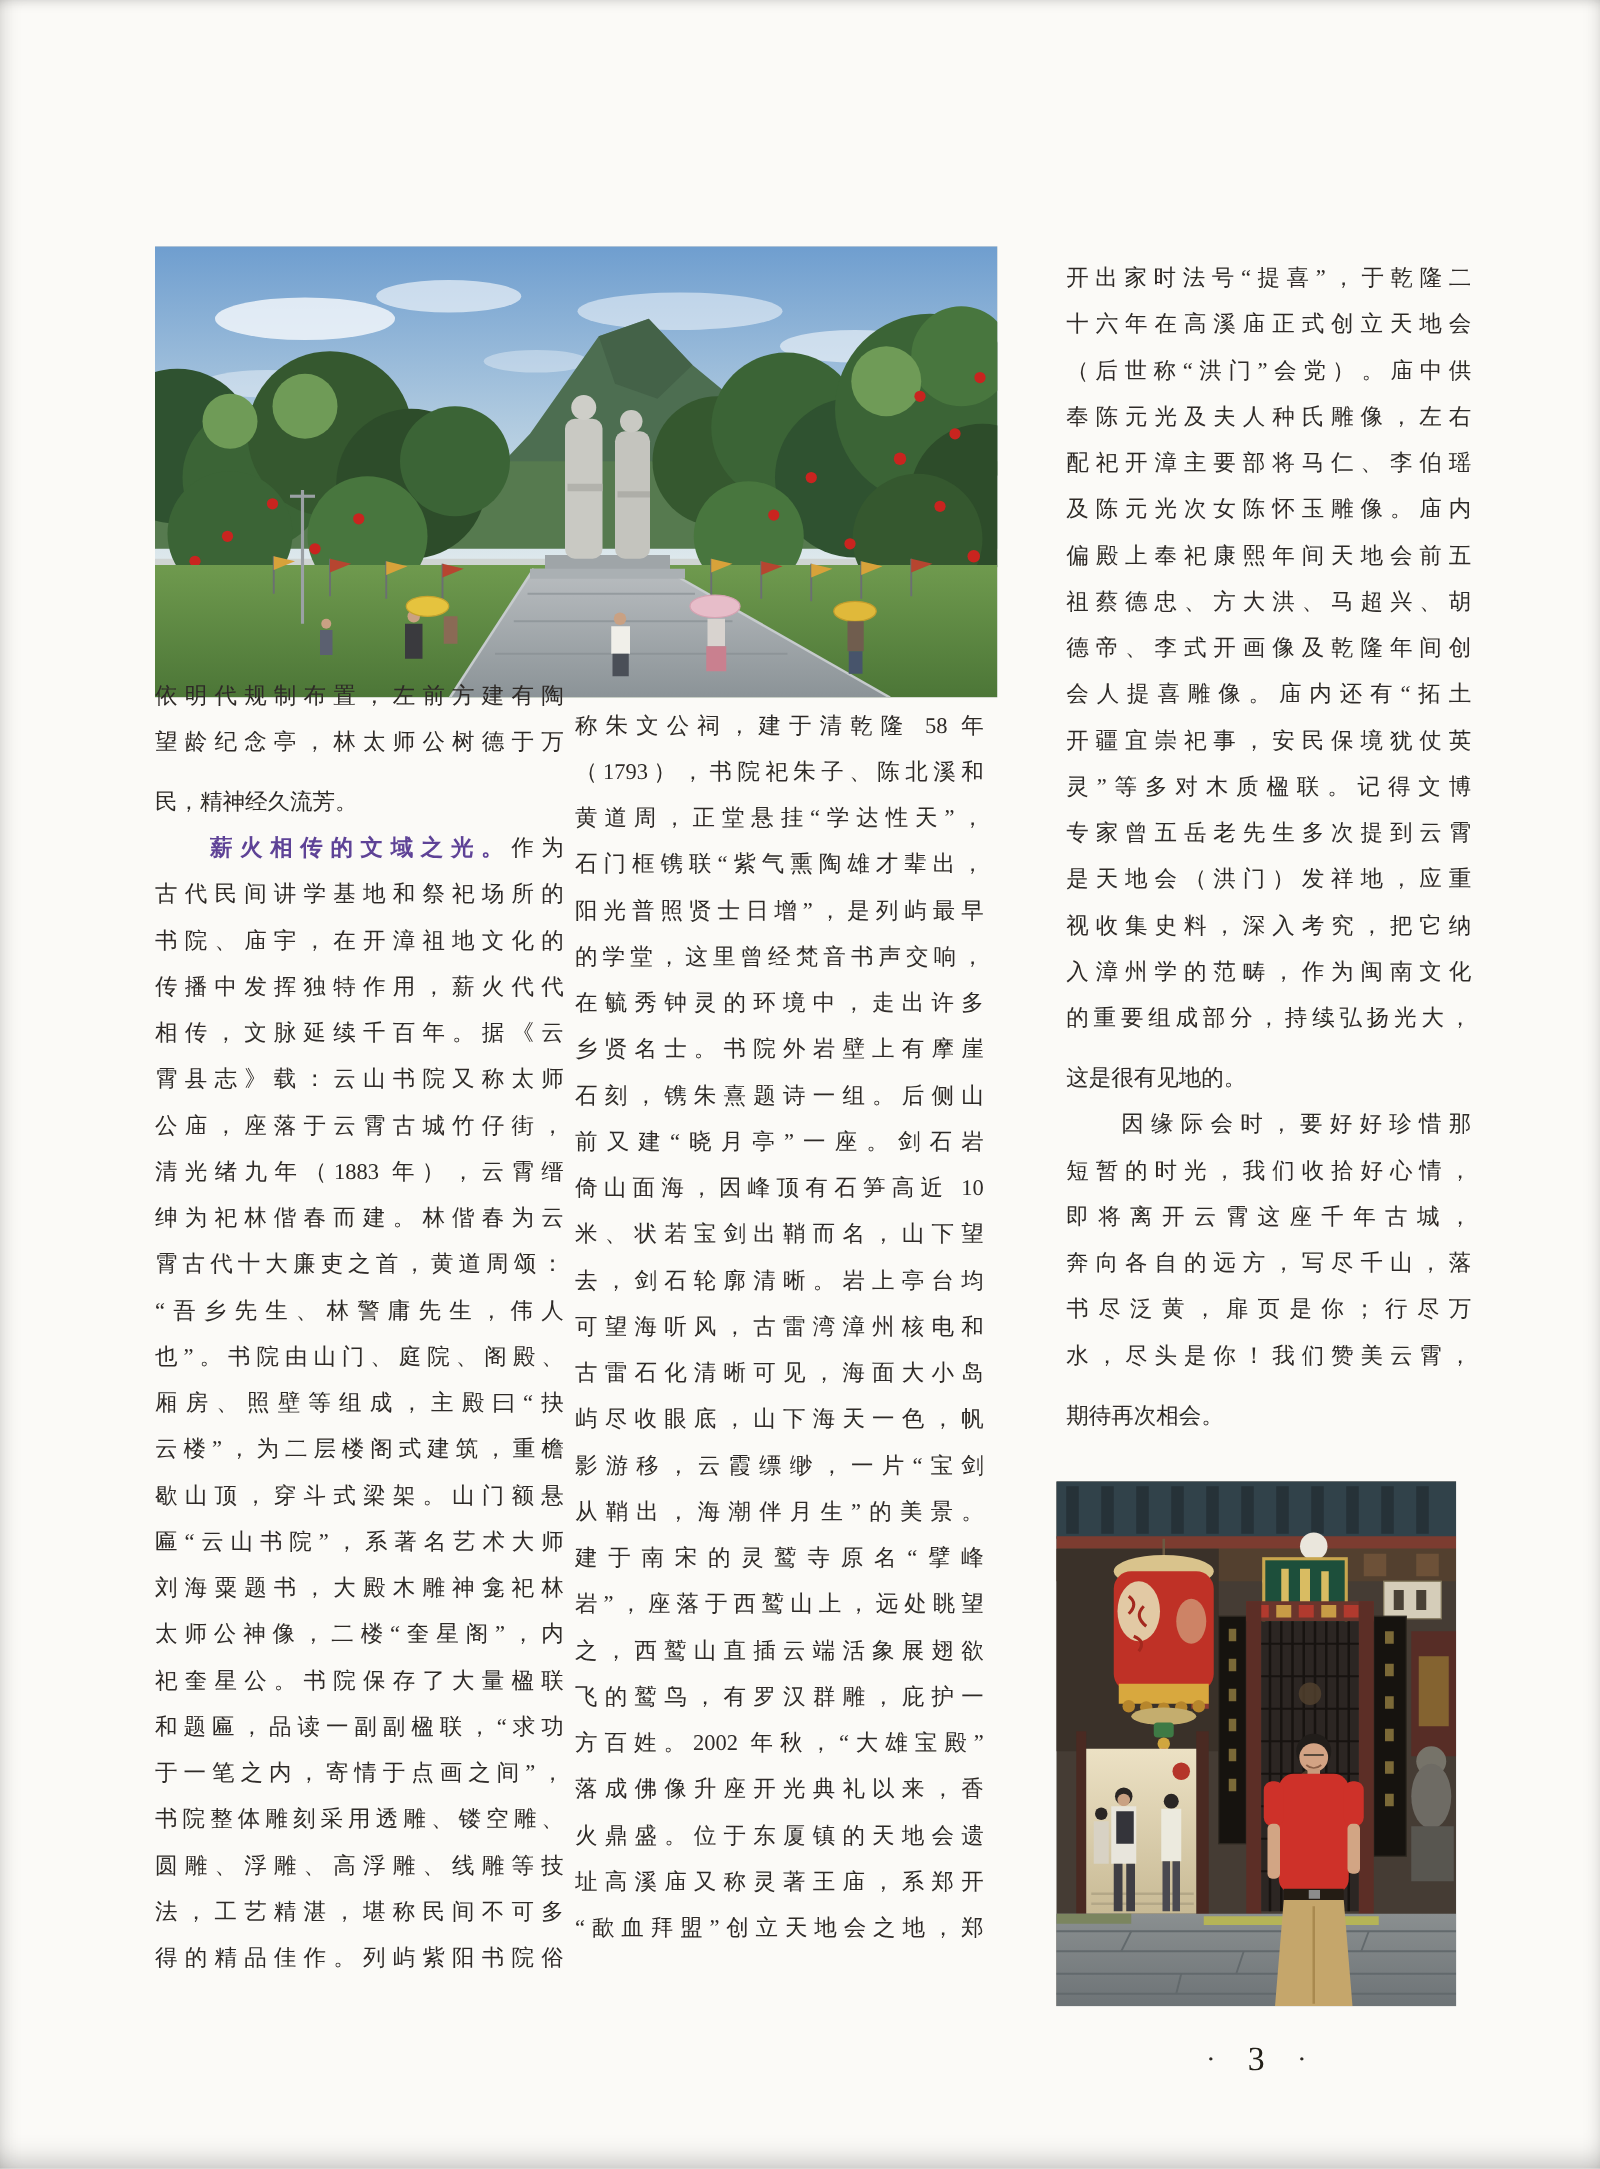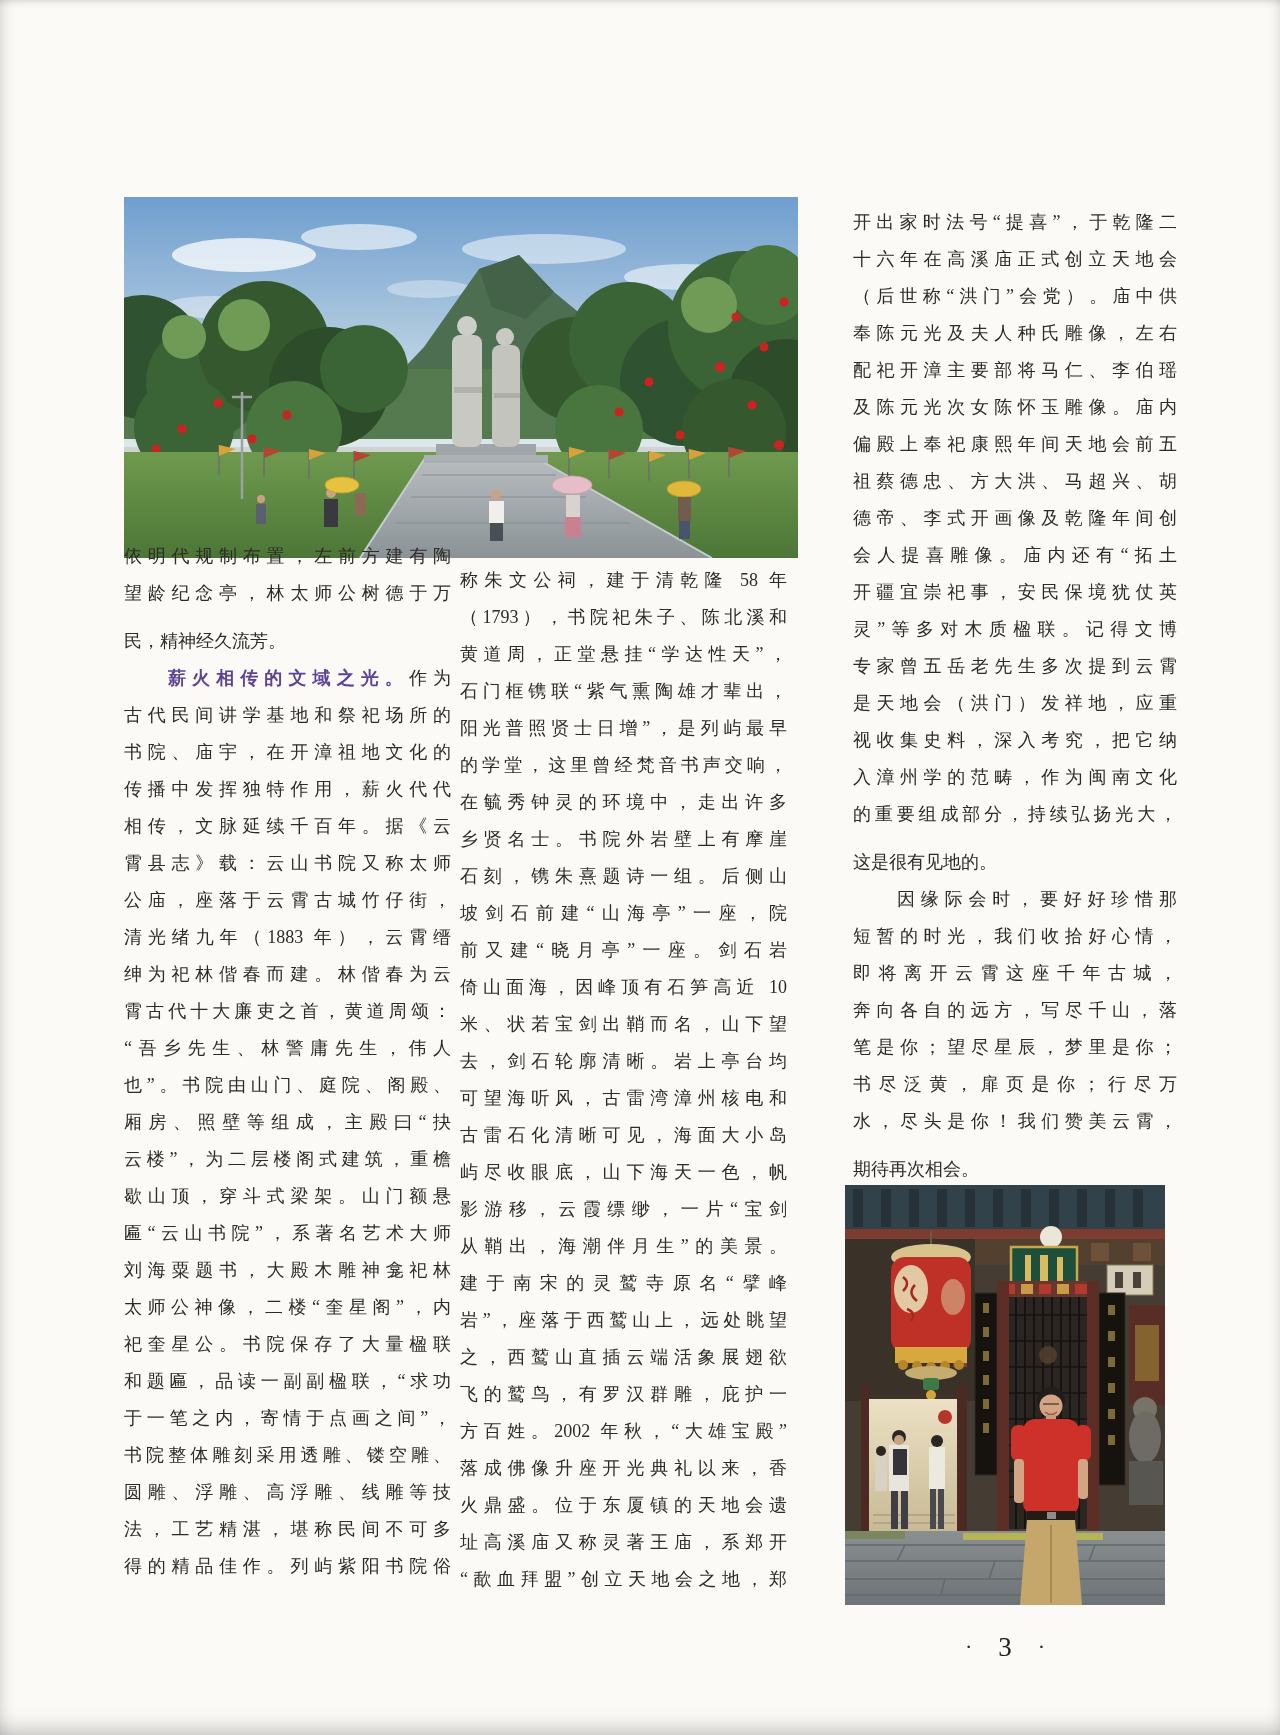--- a/index.html
+++ b/index.html
@@ -212,21 +212,20 @@
   <div class="col" id="col-middle">
       <div class="line"><span>称朱文公祠，建于清乾隆 58 年</span></div>
       <div class="line"><span>（1793），书院祀朱子、陈北溪和</span></div>
       <div class="line"><span>黄道周，正堂悬挂“学达性天”，</span></div>
       <div class="line"><span>石门框镌联“紫气熏陶雄才辈出，</span></div>
       <div class="line"><span>阳光普照贤士日增”，是列屿最早</span></div>
       <div class="line"><span>的学堂，这里曾经梵音书声交响，</span></div>
       <div class="line"><span>在毓秀钟灵的环境中，走出许多</span></div>
       <div class="line"><span>乡贤名士。书院外岩壁上有摩崖</span></div>
       <div class="line"><span>石刻，镌朱熹题诗一组。后侧山</span></div>
-      <div class="line"><span>坡剑石前建“山海亭”一座，院</span></div>
       <div class="line"><span>前又建“晓月亭”一座。剑石岩</span></div>
       <div class="line"><span>倚山面海，因峰顶有石笋高近 10</span></div>
       <div class="line"><span>米、状若宝剑出鞘而名，山下望</span></div>
       <div class="line"><span>去，剑石轮廓清晰。岩上亭台均</span></div>
       <div class="line"><span>可望海听风，古雷湾漳州核电和</span></div>
       <div class="line"><span>古雷石化清晰可见，海面大小岛</span></div>
       <div class="line"><span>屿尽收眼底，山下海天一色，帆</span></div>
       <div class="line"><span>影游移，云霞缥缈，一片“宝剑</span></div>
       <div class="line"><span>从鞘出，海潮伴月生”的美景。</span></div>
       <div class="line"><span>建于南宋的灵鹫寺原名“擘峰</span></div>
@@ -255,21 +254,20 @@
       <div class="line"><span>专家曾五岳老先生多次提到云霄</span></div>
       <div class="line"><span>是天地会（洪门）发祥地，应重</span></div>
       <div class="line"><span>视收集史料，深入考究，把它纳</span></div>
       <div class="line"><span>入漳州学的范畴，作为闽南文化</span></div>
       <div class="line"><span>的重要组成部分，持续弘扬光大，</span></div>
       <div class="line flush"><span>这是很有见地的。</span></div>
       <div class="line indent"><span>因缘际会时，要好好珍惜那</span></div>
       <div class="line"><span>短暂的时光，我们收拾好心情，</span></div>
       <div class="line"><span>即将离开云霄这座千年古城，</span></div>
       <div class="line"><span>奔向各自的远方，写尽千山，落</span></div>
-      <div class="line"><span>笔是你；望尽星辰，梦里是你；</span></div>
       <div class="line"><span>书尽泛黄，扉页是你；行尽万</span></div>
       <div class="line"><span>水，尽头是你！我们赞美云霄，</span></div>
       <div class="line flush"><span>期待再次相会。</span></div>
     </div>
 
   <div class="photo" id="bottom-photo">
     <svg width="320" height="420" viewBox="0 0 320 420">
       <defs>
         <linearGradient id="doorlight" x1="0" y1="0" x2="0" y2="1">
           <stop offset="0" stop-color="#ece1c4"></stop>

